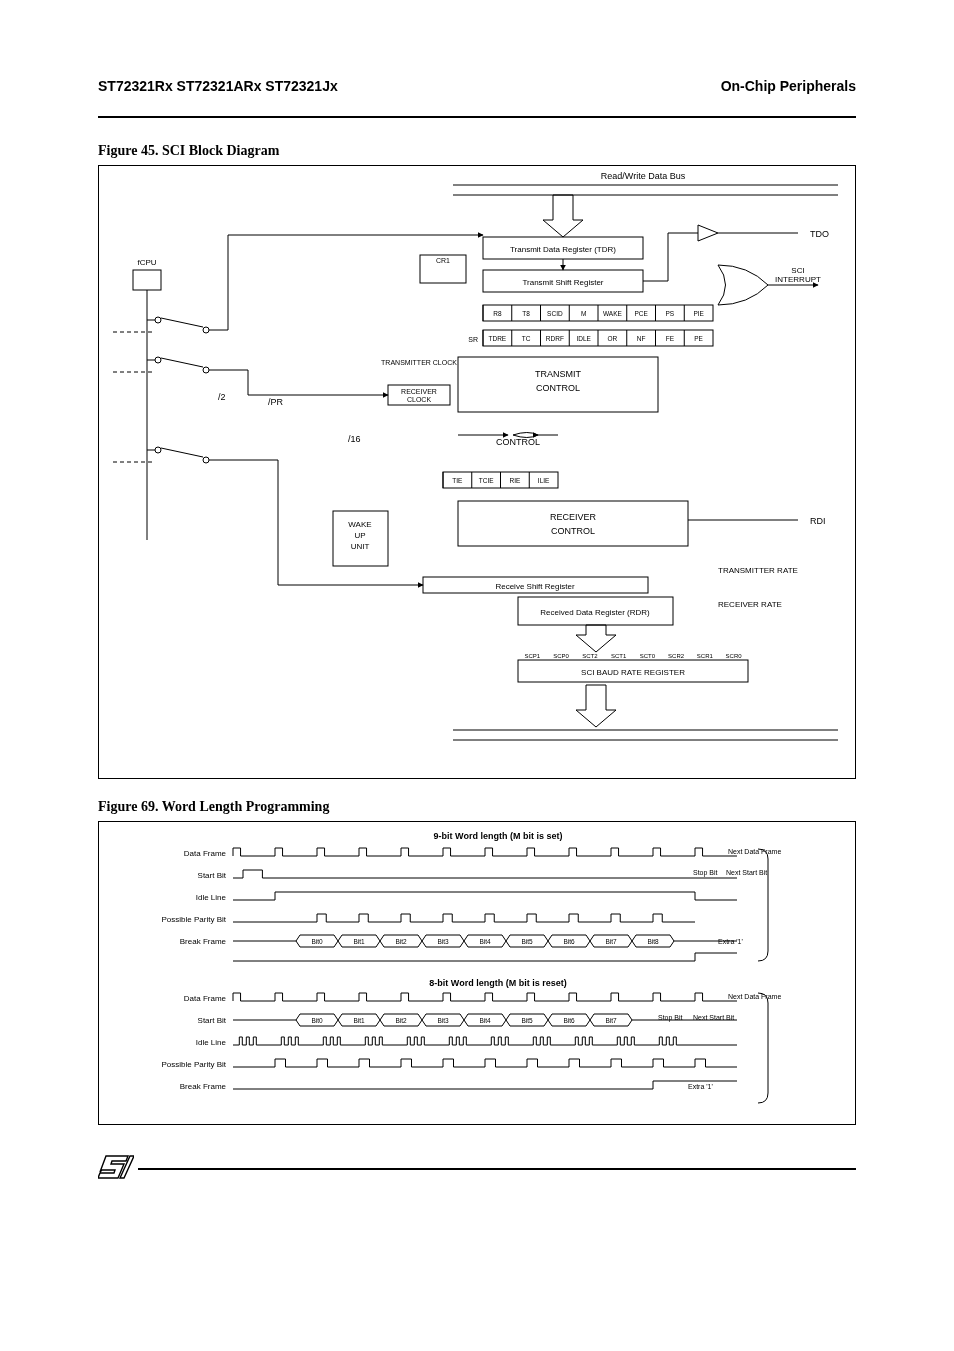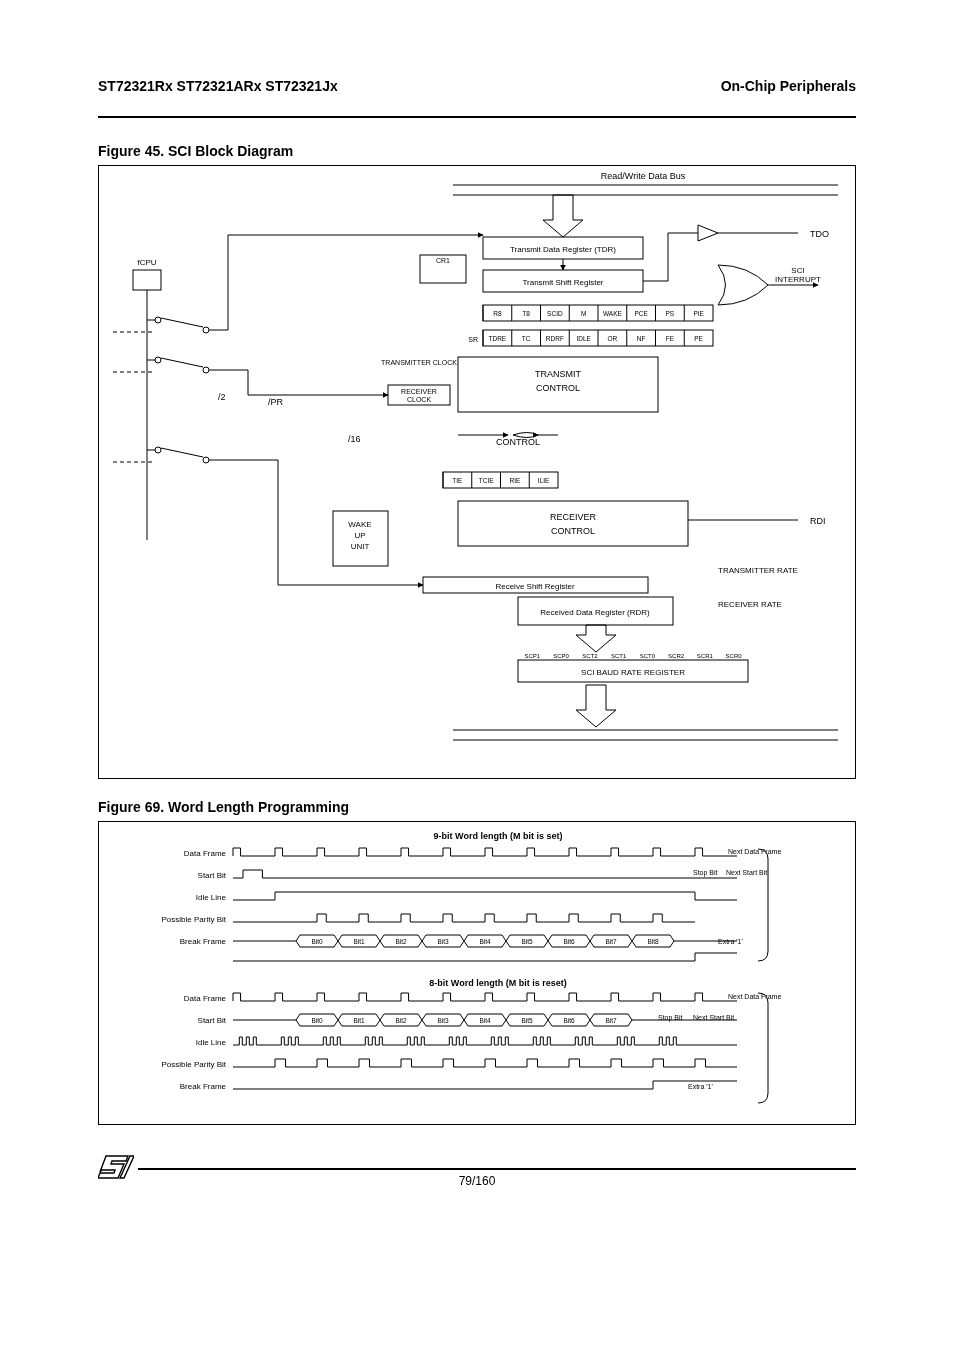--- a/index.html
+++ b/index.html
@@ -1,21 +1,21 @@
 <!DOCTYPE html>
 <html><head>
 <meta charset="utf-8">
 <style>
   * { box-sizing: border-box; margin: 0; padding: 0; }
   body { width: 954px; height: 1351px; background: #fff; font-family: Arial, Helvetica, sans-serif; position: relative; color: #000; }
   .page { position: absolute; top: 0; left: 0; width: 954px; height: 1351px; }
   .hdr-left { position: absolute; top: 78px; left: 98px; font-size: 14px; font-weight: bold; }
   .hdr-right { position: absolute; top: 78px; right: 98px; font-size: 14px; font-weight: bold; text-align: center; }
   .hdr-rule { position: absolute; top: 116px; left: 98px; width: 758px; height: 0; border-top: 2px solid #000; }
-  .fig-title { position: absolute; font-size: 14px; font-weight: bold; }
+  .fig-title { position: absolute; font-size: 14px; font-weight: bold; font-family: Liberation Serif, serif; }
   .frame { position: absolute; border: 1px solid #000; }
   svg { position: absolute; }
   .footer-logo { position: absolute; left: 98px; top: 1152px; }
   .footer-rule { position: absolute; top: 1168px; left: 138px; width: 718px; height: 0; border-top: 2px solid #000; }
   .footer-page { position: absolute; top: 1174px; left: 0; width: 954px; text-align: center; font-size: 12px; }
   text { font-family: Arial, Helvetica, sans-serif; }
 </style>
 </head>
 <body>
 
@@ -306,14 +306,13 @@
     <text x="560" y="199" font-size="7">Stop Bit</text>
     <text x="595" y="199" font-size="7">Next Start Bit</text>
     <text x="590" y="268" font-size="7">Extra '1'</text>
   </svg>
 
   <svg class="footer-logo" width="36" height="28" viewBox="0 0 36 28">
     <path d="M 2 20 L 8 4 L 30 4 L 28 9 L 14 9 L 13 12 L 26 12 L 20 26 L 0 26 L 2 21 L 16 21 L 17 18 L 4 18 Z" fill="none" stroke="#000" stroke-width="1.4"></path>
     <path d="M 22 26 L 32 4 L 36 4 L 26 26 Z" fill="none" stroke="#000" stroke-width="1.4"></path>
   </svg>
   <div class="footer-rule"></div>
-  <div class="footer-page">79/160</div>
 </div>
 
 </body></html>

